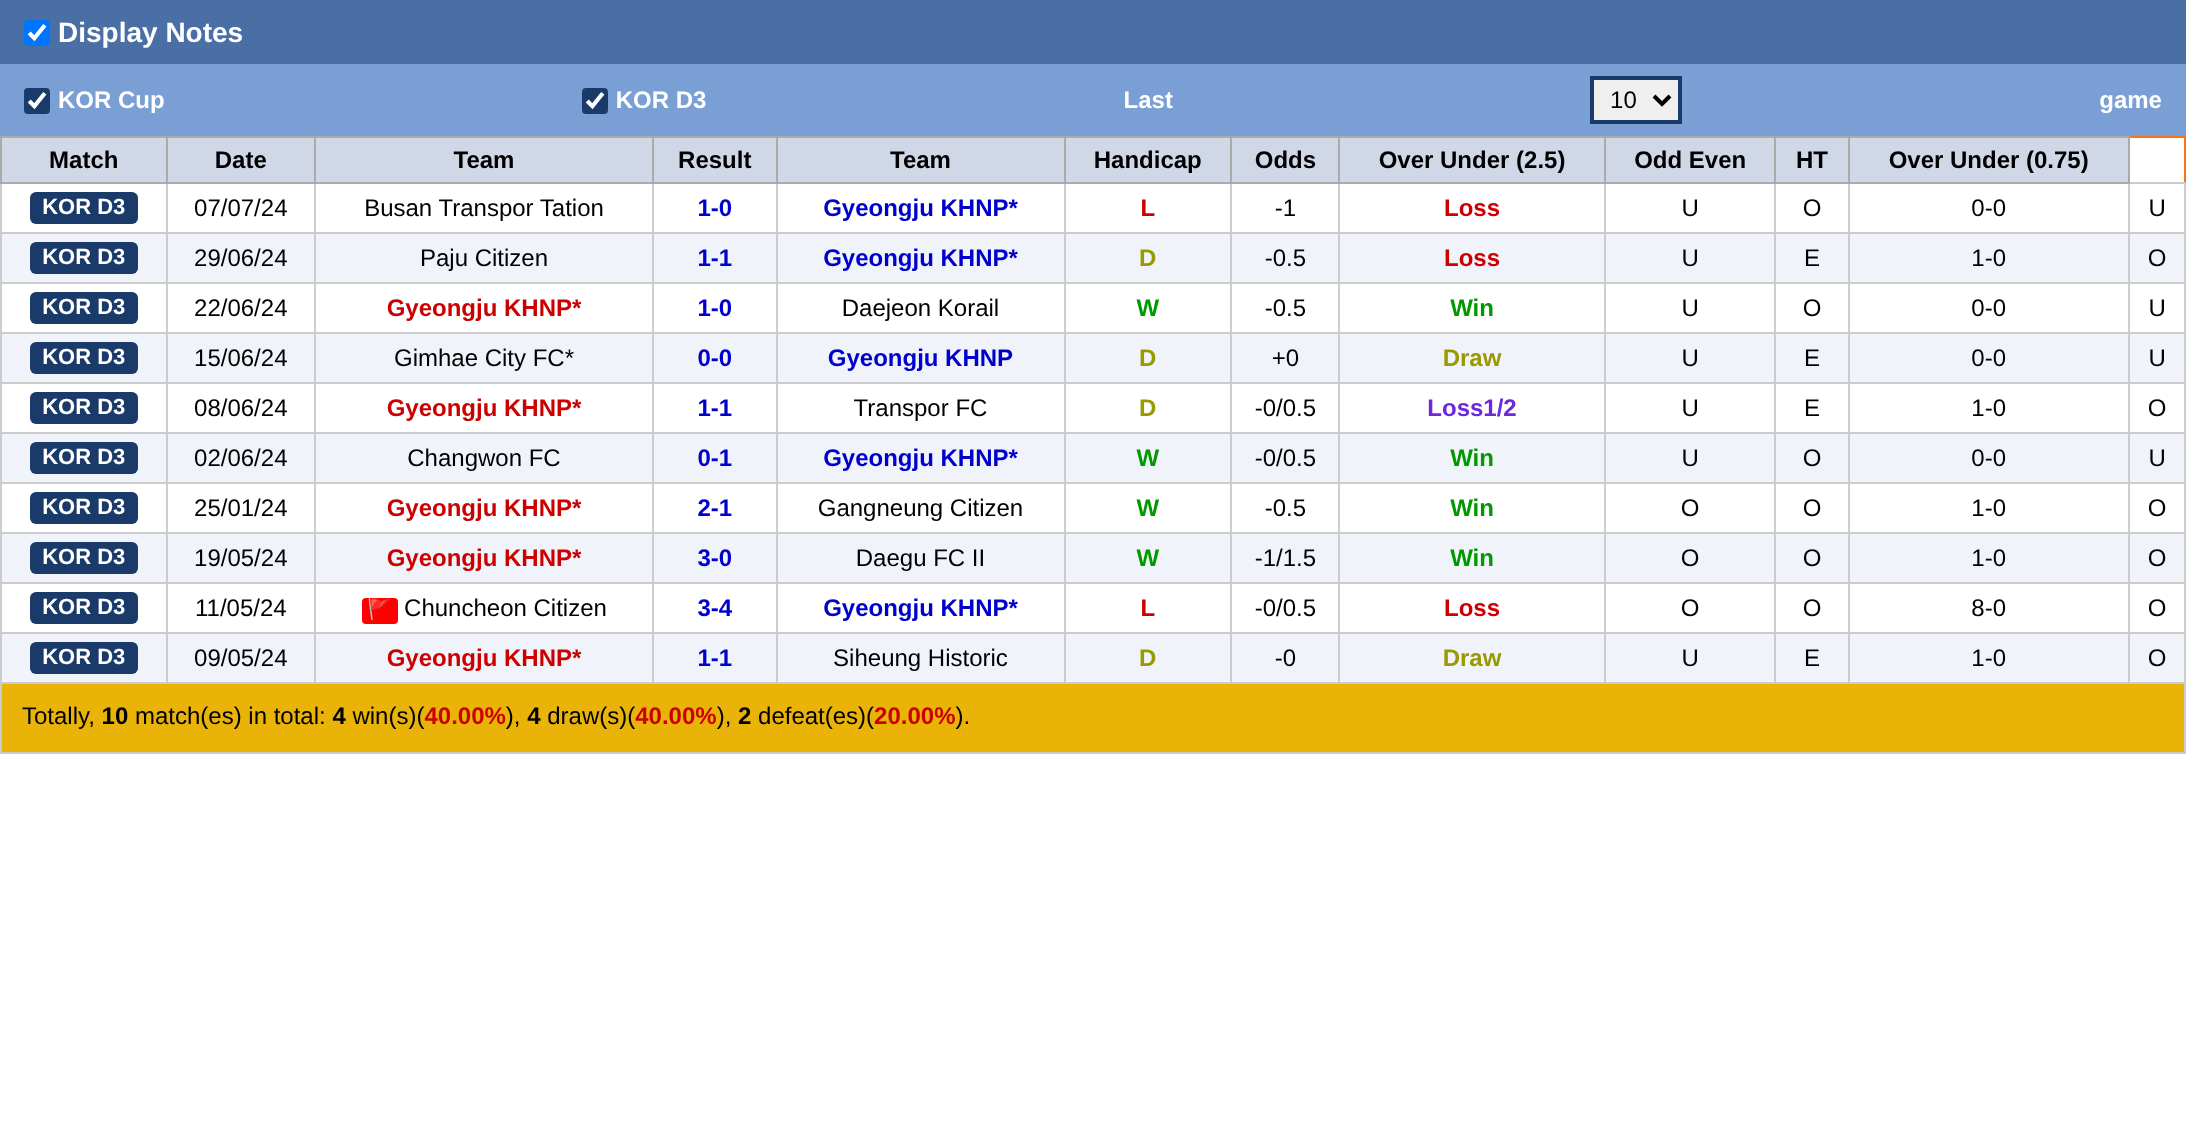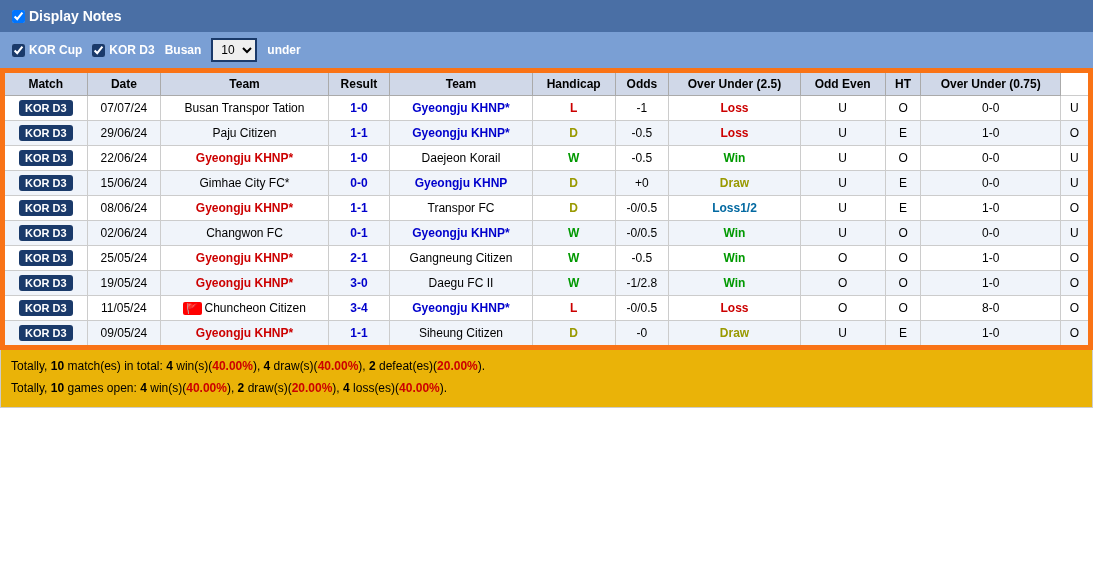--- a/index.html
+++ b/index.html
@@ -19,21 +19,21 @@
     .header-right {
       display: flex;
       align-items: flex-start;
       gap: 6px;
     }
     
     .filter-bar {
       background: #7a9fd4;
       padding: 6px 12px;
       display: flex;
-      justify-content: flex-start;
+      justify-content: space-between;
       align-items: center;
       gap: 10px;
     }
     
     .filter-bar label {
       color: white;
       display: flex;
       align-items: center;
       gap: 4px;
       font-size: 12px;
@@ -52,21 +52,21 @@
     
     .filter-bar span {
       color: white;
       font-weight: bold;
       font-size: 12px;
     }
     
     table {
       width: 100%;
       border-collapse: collapse;
-      border: 5px solid #f97316;
+      border: 1px solid #f97316;
     }
     
     thead tr th {
       background: #d0d8e8;
       border: 1px solid #aaa;
       padding: 4px 6px;
       text-align: center;
       font-weight: bold;
       font-size: 12px;
     }
@@ -89,21 +89,21 @@
       font-size: 11px;
       font-weight: bold;
       display: inline-block;
     }
     
     .result-win { color: #0000cc; font-weight: bold; }
     
     .wdl-win { color: #009900; font-weight: bold; }
     .wdl-draw { color: #999900; font-weight: bold; }
     .wdl-loss { color: #cc0000; font-weight: bold; }
-    .wdl-loss12 { color: #0369a1; font-weight: bold; }
+    .wdl-loss12 { color: #6d28d9; font-weight: bold; }
     
     .team-home { color: #cc0000; font-weight: bold; }
     .team-away { color: #0000cc; font-weight: bold; }
     .team-normal { color: #000; }
     
     .summary-section {
       padding: 6px 10px;
       font-size: 12px;
       line-height: 1.7;
       border: 1px solid #ccc;
@@ -138,29 +138,29 @@
 
 <div class="filter-bar">
   <label>
     <input type="checkbox" checked="" style="">
     <span>KOR Cup</span>
   </label>
   <label>
     <input type="checkbox" checked="" style="">
     <span>KOR D3</span>
   </label>
-  <span>Busan</span>
+  <span>Last</span>
   <select>
     <option value="10" selected="">10</option>
     <option value="5">5</option>
     <option value="15">15</option>
     <option value="20">20</option>
     <option value="All">All</option>
   </select>
-  <span>under</span>
+  <span>game</span>
 </div>
 
 <table>
   <thead>
     <tr>
       <th>Match</th>
       <th>Date</th>
       <th>Team</th>
       <th>Result</th>
       <th>Team</th>
@@ -252,40 +252,40 @@
     <td><span class="wdl-win">W</span></td>
     <td>-0/0.5</td>
     <td><span class="wdl-win">Win</span></td>
     <td>U</td>
     <td>O</td>
     <td>0-0</td>
     <td>U</td>
   </tr>
       <tr>
     <td><span class="league-badge">KOR D3</span></td>
-    <td>25/05/24</td>
+    <td>25/01/24</td>
     <td><span class="team-home">Gyeongju KHNP*</span></td>
     <td><span class="result-win">2-1</span></td>
     <td><span class="team-normal">Gangneung Citizen</span></td>
     <td><span class="wdl-win">W</span></td>
     <td>-0.5</td>
     <td><span class="wdl-win">Win</span></td>
     <td>O</td>
     <td>O</td>
     <td>1-0</td>
     <td>O</td>
   </tr>
       <tr>
     <td><span class="league-badge">KOR D3</span></td>
     <td>19/05/24</td>
     <td><span class="team-home">Gyeongju KHNP*</span></td>
     <td><span class="result-win">3-0</span></td>
     <td><span class="team-normal">Daegu FC II</span></td>
     <td><span class="wdl-win">W</span></td>
-    <td>-1/2.8</td>
+    <td>-1/1.5</td>
     <td><span class="wdl-win">Win</span></td>
     <td>O</td>
     <td>O</td>
     <td>1-0</td>
     <td>O</td>
   </tr>
       <tr>
     <td><span class="league-badge">KOR D3</span></td>
     <td>11/05/24</td>
     <td><span class="team-normal"><span style="background:red;color:white;font-size:10px;padding:1px 3px;margin-right:3px;border-radius:2px;">🚩</span>Chuncheon Citizen</span></td>
@@ -297,32 +297,29 @@
     <td>O</td>
     <td>O</td>
     <td>8-0</td>
     <td>O</td>
   </tr>
       <tr>
     <td><span class="league-badge">KOR D3</span></td>
     <td>09/05/24</td>
     <td><span class="team-home">Gyeongju KHNP*</span></td>
     <td><span class="result-win">1-1</span></td>
-    <td><span class="team-normal">Siheung Citizen</span></td>
+    <td><span class="team-normal">Siheung Historic</span></td>
     <td><span class="wdl-draw">D</span></td>
     <td>-0</td>
     <td><span class="wdl-draw">Draw</span></td>
     <td>U</td>
     <td>E</td>
     <td>1-0</td>
     <td>O</td>
   </tr>
     </tbody>
 </table>
 
 <div class="summary-section">
   <p>
     Totally, <span class="bold">10</span> match(es) in total: <span class="bold">4</span> win(s)(<span class="red">40.00%</span>), <span class="bold">4</span> draw(s)(<span class="red">40.00%</span>), <span class="bold">2</span> defeat(es)(<span class="red">20.00%</span>).
   </p>
-  <p>
-    Totally, <span class="bold">10</span> games open: <span class="bold">4</span> win(s)(<span class="red">40.00%</span>), <span class="bold">2</span> draw(s)(<span class="red">20.00%</span>), <span class="bold">4</span> loss(es)(<span class="red">40.00%</span>).
-  </p>
 </div>
 
 </body></html>

